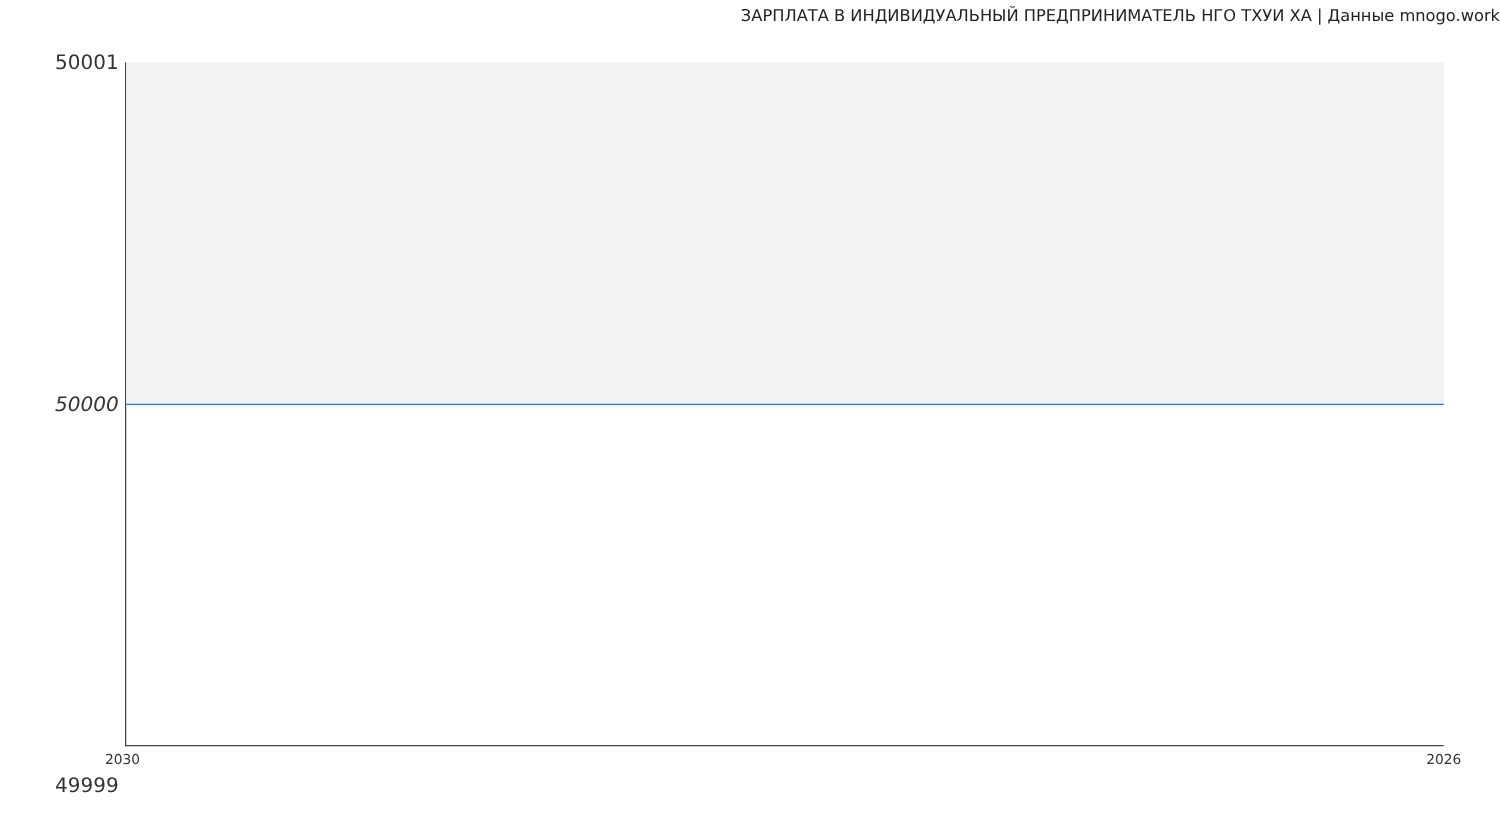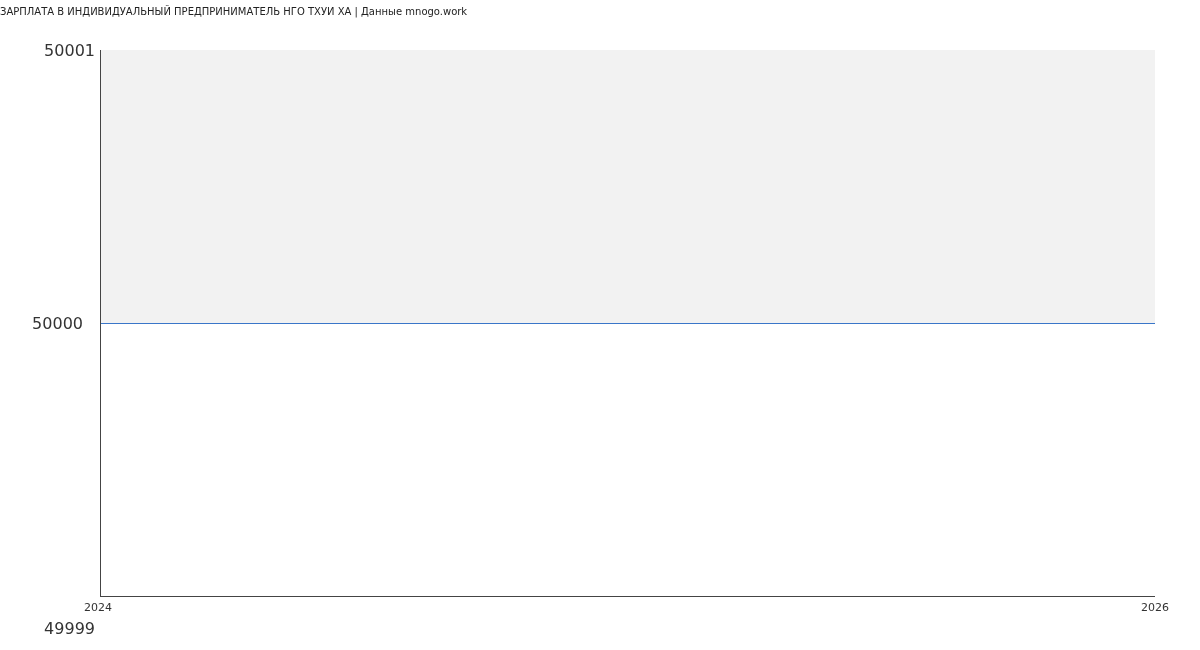--- a/index.html
+++ b/index.html
@@ -16,22 +16,22 @@
   .chart-wrap {
     position: relative;
     width: 1200px;
     height: 650px;
   }
   .title {
     position: absolute;
     top: 6px;
     left: 0;
     width: 100%;
-    text-align: left;
-    font-size: 10px;
+    text-align: right;
+    font-size: 13px;
     color: #222222;
   }
   .plot-area {
     position: absolute;
     left: 100px;
     top: 50px;
     width: 1055px;
     height: 547px;
     box-sizing: border-box;
     border: 1px solid #444444;
@@ -77,19 +77,19 @@
 <div class="chart-wrap">
 
   <div class="title">ЗАРПЛАТА В ИНДИВИДУАЛЬНЫЙ ПРЕДПРИНИМАТЕЛЬ НГО ТХУИ ХА | Данные mnogo.work</div>
 
   <div class="plot-area">
     <div class="area-fill"></div>
     <div class="data-line"></div>
   </div>
 
   <div class="y-tick" style="top:50px; left:40px; right:auto;">50001</div>
-  <div class="y-tick" style="top:323px; left:28px; right:auto;">50000</div>
+  <div class="y-tick" style="top:323px; left:40px; right:auto;font-style:italic;">50000</div>
   <div class="y-tick" style="top:597px; left:40px; right:auto;margin-top:31px;">49999</div>
 
-  <div class="x-tick" style="left:84px;">2024</div>
+  <div class="x-tick" style="left:84px;">2030</div>
   <div class="x-tick" style="left:1141px;">2026</div>
 
 </div>
 
 </body></html>

